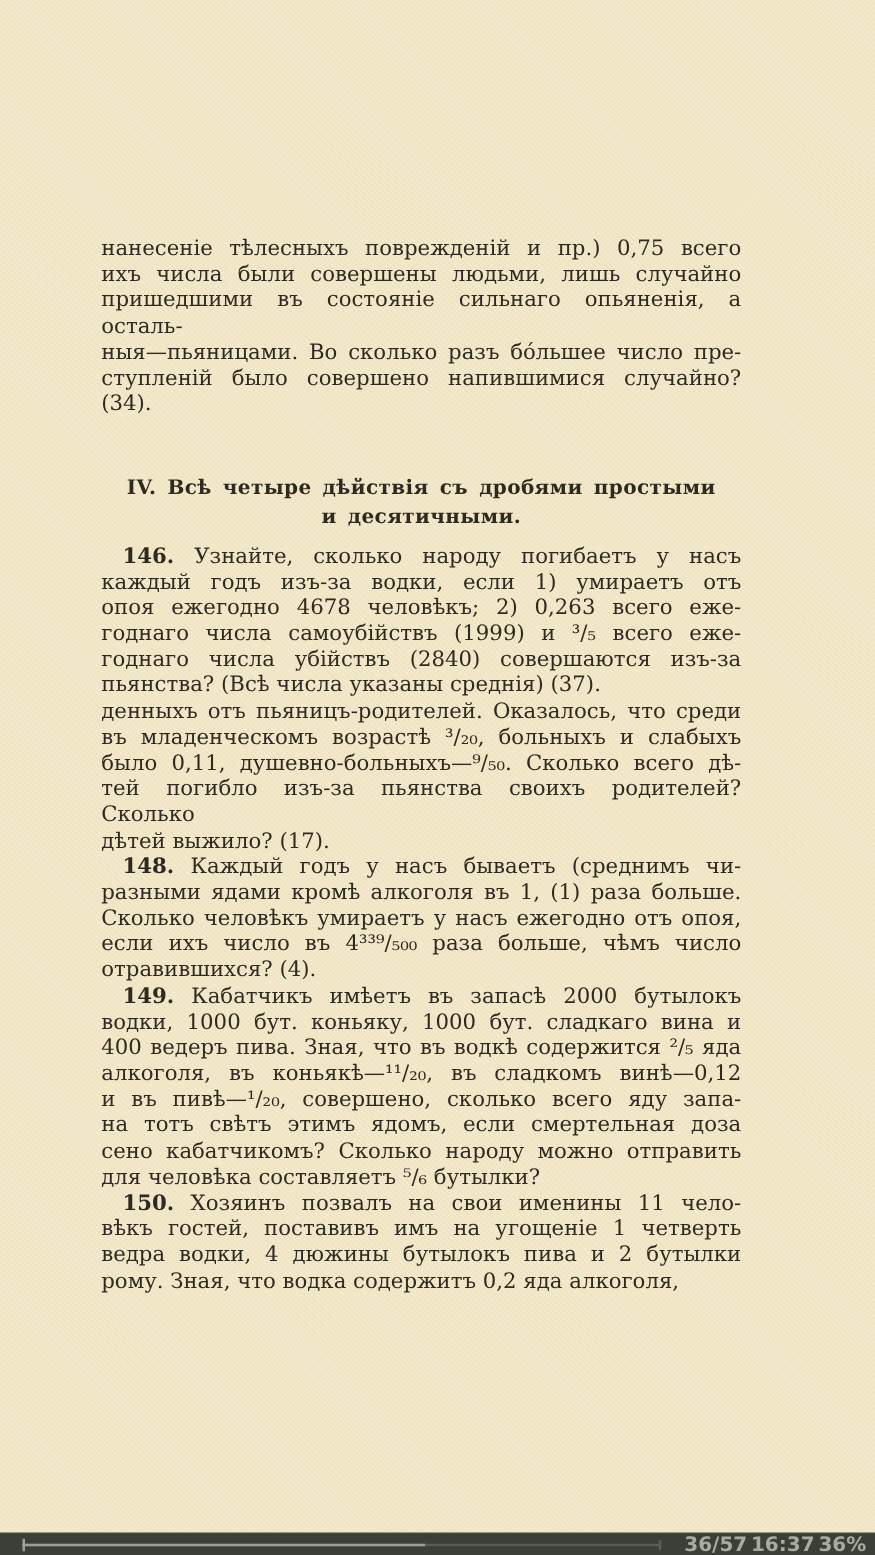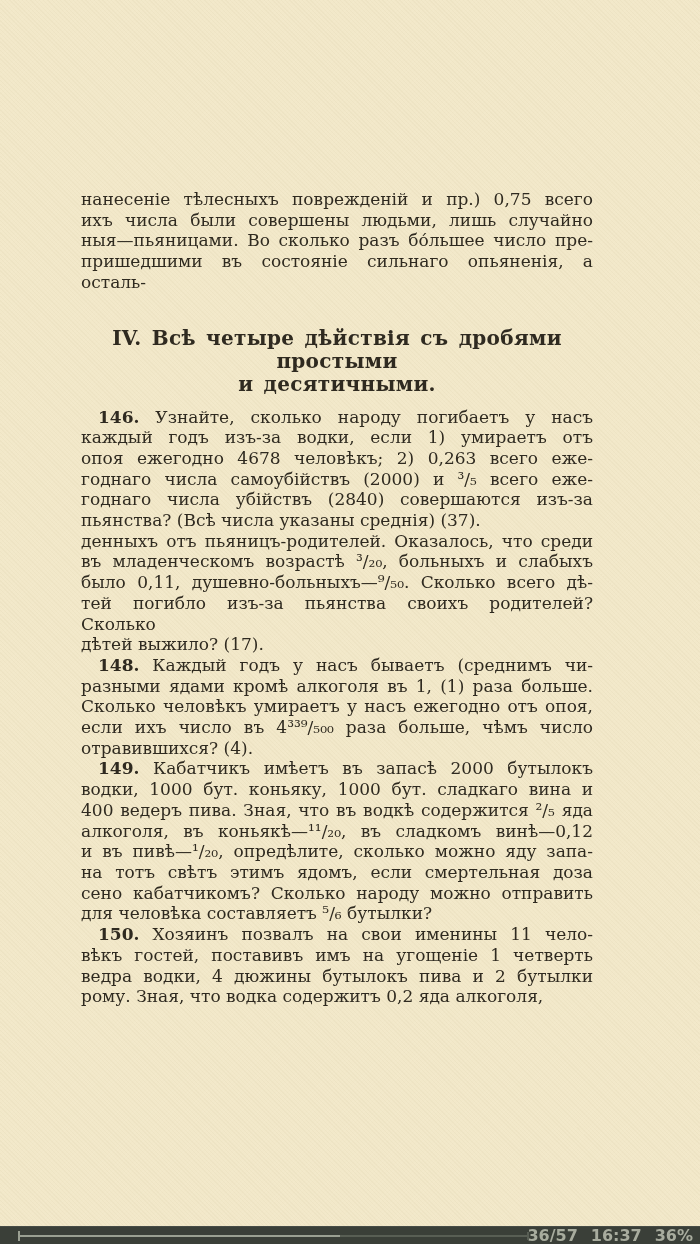--- a/index.html
+++ b/index.html
@@ -34,22 +34,22 @@
   .line{
     line-height:20.7px;
     text-align:justify;
     text-align-last:justify;
     white-space:normal;
   }
   .line.last{text-align-last:left;}
   .line.first-indent{text-indent:17px;}
   .pnum{font-weight:bold;}
   .heading{
-    margin-top:34px;margin-bottom:11px;
-    font-weight:bold;font-size:20px;
+    margin-top:44px;margin-bottom:11px;
+    font-weight:bold;font-size:16px;
     letter-spacing:0.3px;word-spacing:3px;
   }
   .heading .hline{
     line-height:23px;text-align:center;text-align-last:center;
   }
   .status-bar{
     position:absolute;left:0;right:0;bottom:0;height:18px;
     background:var(--bar-bg);
     border-top:1px solid rgba(255,255,255,0.07);
   }
@@ -59,52 +59,53 @@
   .progress .tick.end{left:527px;top:5px;height:8px;background:var(--bar-track);}
   .progress .fill{
     position:absolute;left:18px;top:8px;height:2px;background:var(--bar-fill);
   }
   .progress .track{
     position:absolute;top:8px;height:2px;right:6px;left:18px;background:var(--bar-track);z-index:0;
   }
   .progress .fill,.progress .tick{z-index:1;}
   .status-text{
     position:absolute;right:7px;top:0;height:18px;
-    display:flex;align-items:flex-start;gap:13px;
+    display:flex;align-items:flex-start;gap:3px;
     font-family:"DejaVu Sans","Liberation Sans",sans-serif;
     font-weight:bold;font-size:16px;line-height:18px;
     color:var(--bar-text);
   }
 </style>
 </head>
 <body>
 
 <div class="screen">
 
   <div class="reader-page">
     <div class="text-block">
 
       <div class="para" id="intro-para">
           <div class="line">нанесеніе тѣлесныхъ поврежденій и пр.) 0,75 всего</div>
           <div class="line">ихъ числа были совершены людьми, лишь случайно</div>
+          <div class="line">пришедшими въ состояніе сильнаго опьяненія, а осталь-</div>
           <div class="line">ныя—пьяницами. Во сколько разъ бо́льшее число пре-</div>
-          <div class="line">пришедшими въ состояніе сильнаго опьяненія, а осталь-</div>
+          <div class="line last">ступленій было совершено напившимися случайно? (34).</div>
         </div>
 
       <div class="heading" id="section-heading">
           <div class="hline">IV. Всѣ четыре дѣйствія съ дробями простыми</div>
           <div class="hline">и десятичными.</div>
         </div>
 
       <div id="problems-container">
           <div class="para">
             <div class="line first-indent"><span class="pnum">146.</span> Узнайте, сколько народу погибаетъ у насъ</div>
             <div class="line">каждый годъ изъ-за водки, если 1) умираетъ отъ</div>
             <div class="line">опоя ежегодно 4678 человѣкъ; 2) 0,263 всего еже-</div>
-            <div class="line">годнаго числа самоубійствъ (2000) и ³/₅ всего еже-</div>
+            <div class="line">годнаго числа самоубійствъ (1999) и ³/₅ всего еже-</div>
             <div class="line">годнаго числа убійствъ (2840) совершаются изъ-за</div>
             <div class="line last">пьянства? (Всѣ числа указаны среднія) (37).</div>
           </div>
           <div class="para">
             <div class="line">денныхъ отъ пьяницъ-родителей. Оказалось, что среди</div>
             <div class="line">въ младенческомъ возрастѣ ³/₂₀, больныхъ и слабыхъ</div>
             <div class="line">было 0,11, душевно-больныхъ—⁹/₅₀. Сколько всего дѣ-</div>
             <div class="line">тей погибло изъ-за пьянства своихъ родителей? Сколько</div>
             <div class="line last">дѣтей выжило? (17).</div>
           </div>
@@ -113,21 +114,21 @@
             <div class="line">разными ядами кромѣ алкоголя въ 1, (1) раза больше.</div>
             <div class="line">Сколько человѣкъ умираетъ у насъ ежегодно отъ опоя,</div>
             <div class="line">если ихъ число въ 4³³⁹/₅₀₀ раза больше, чѣмъ число</div>
             <div class="line last">отравившихся? (4).</div>
           </div>
           <div class="para">
             <div class="line first-indent"><span class="pnum">149.</span> Кабатчикъ имѣетъ въ запасѣ 2000 бутылокъ</div>
             <div class="line">водки, 1000 бут. коньяку, 1000 бут. сладкаго вина и</div>
             <div class="line">400 ведеръ пива. Зная, что въ водкѣ содержится ²/₅ яда</div>
             <div class="line">алкоголя, въ коньякѣ—¹¹/₂₀, въ сладкомъ винѣ—0,12</div>
-            <div class="line">и въ пивѣ—¹/₂₀, опредѣлите, сколько можно яду запа-</div>
+            <div class="line">и въ пивѣ—¹/₂₀, совершено, сколько всего яду запа-</div>
             <div class="line">на тотъ свѣтъ этимъ ядомъ, если смертельная доза</div>
             <div class="line">сено кабатчикомъ? Сколько народу можно отправить</div>
             <div class="line last">для человѣка составляетъ ⁵/₆ бутылки?</div>
           </div>
           <div class="para">
             <div class="line first-indent"><span class="pnum">150.</span> Хозяинъ позвалъ на свои именины 11 чело-</div>
             <div class="line">вѣкъ гостей, поставивъ имъ на угощеніе 1 четверть</div>
             <div class="line">ведра водки, 4 дюжины бутылокъ пива и 2 бутылки</div>
             <div class="line last">рому. Зная, что водка содержитъ 0,2 яда алкоголя,</div>
           </div>

